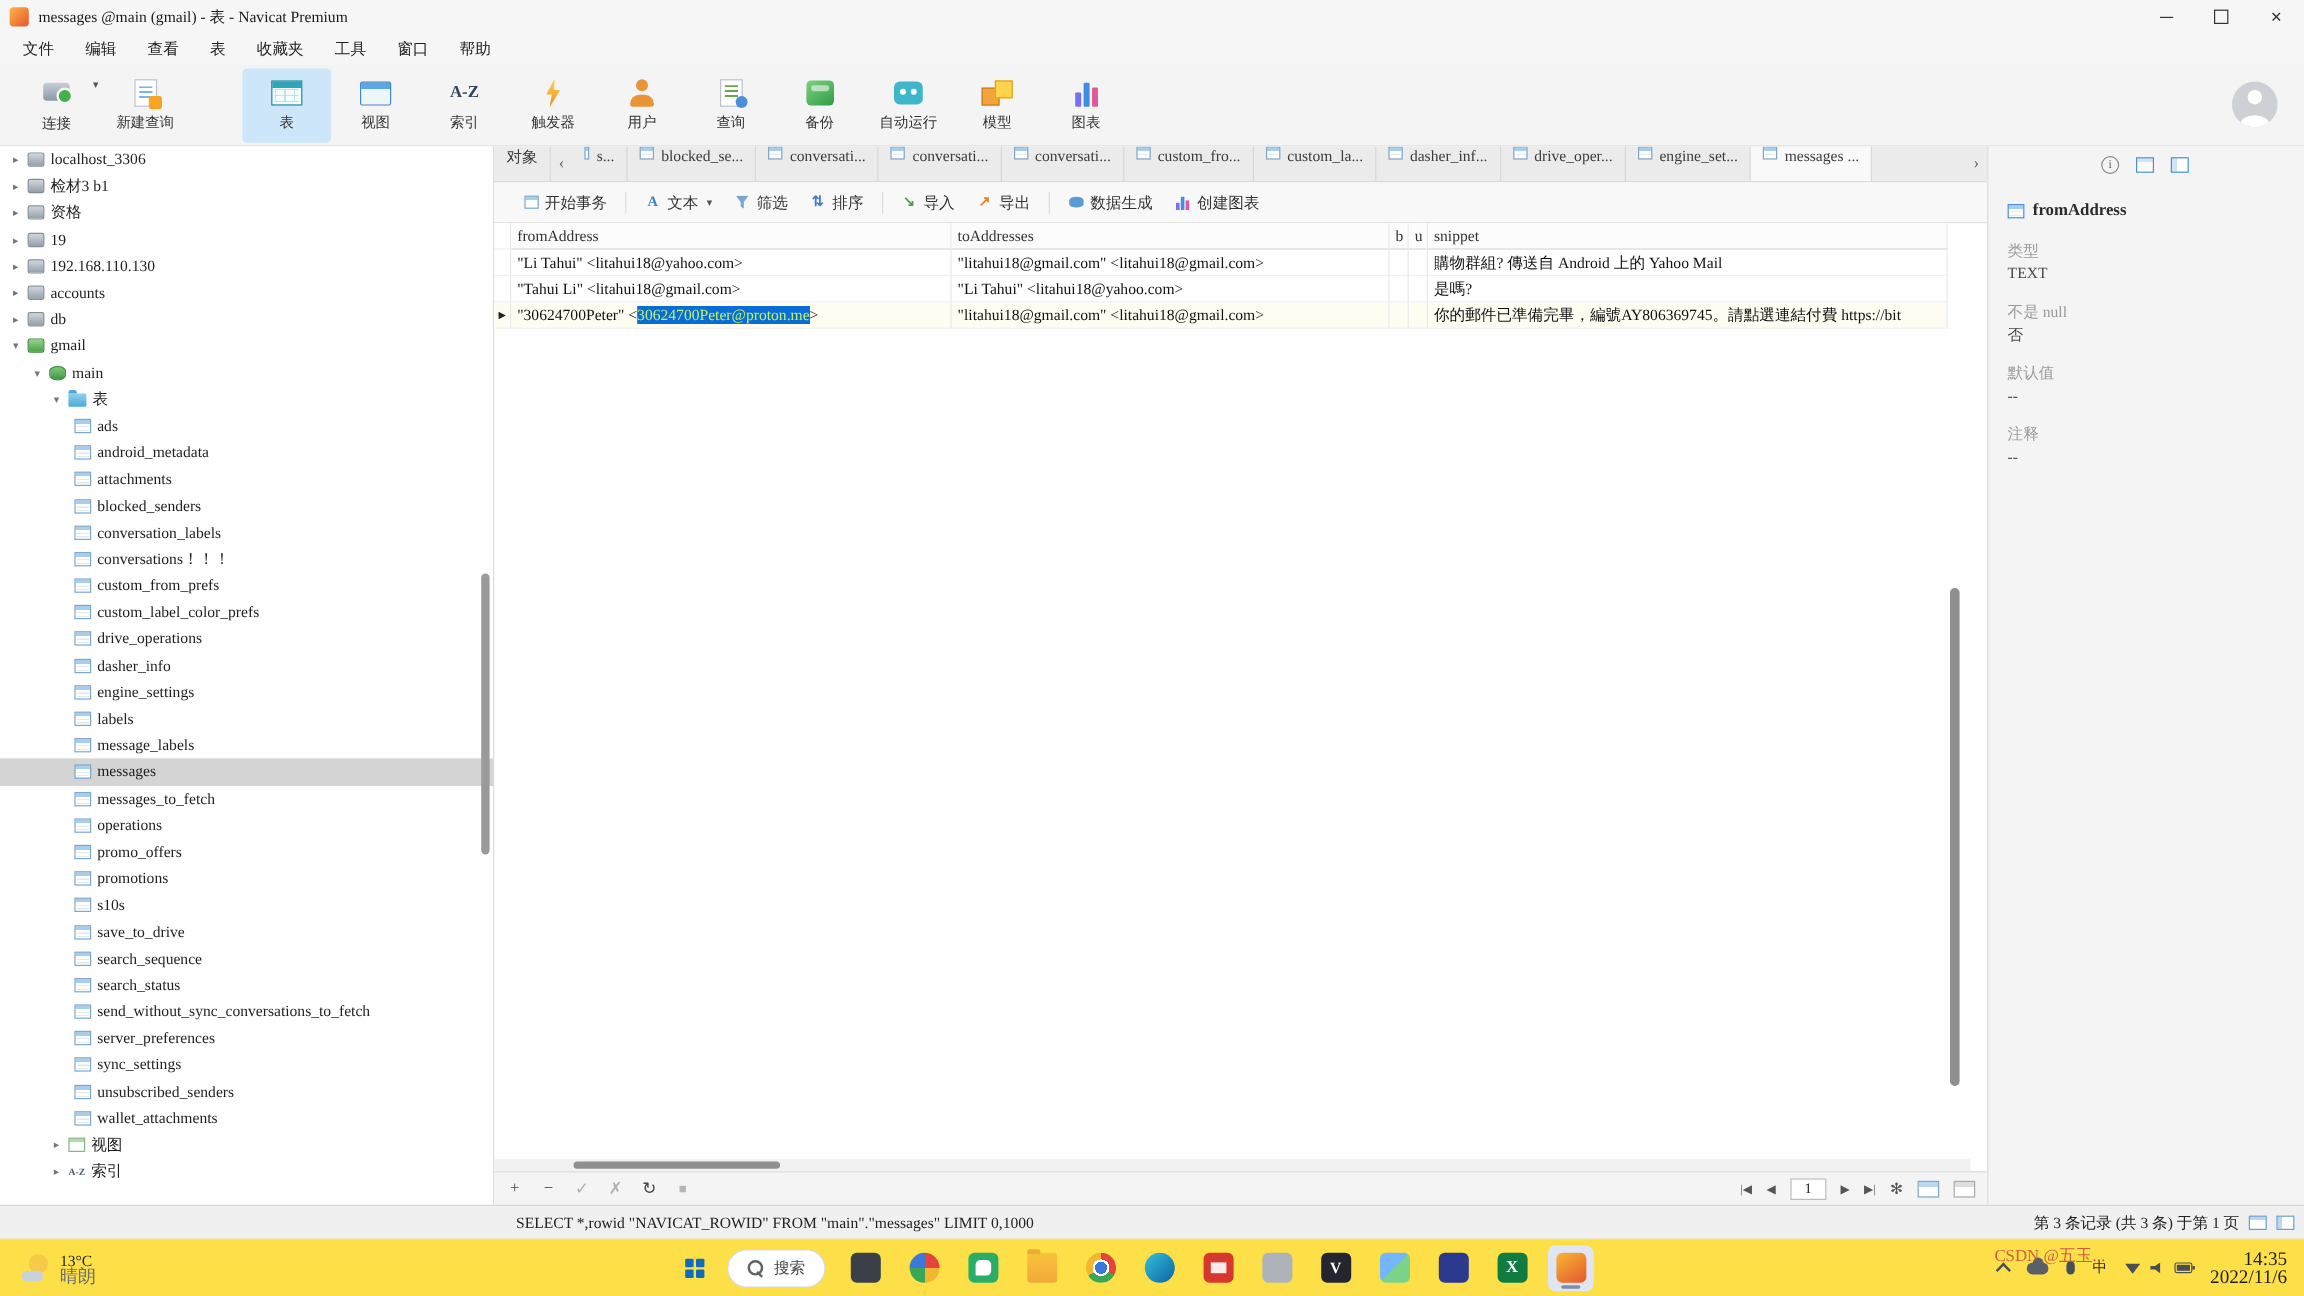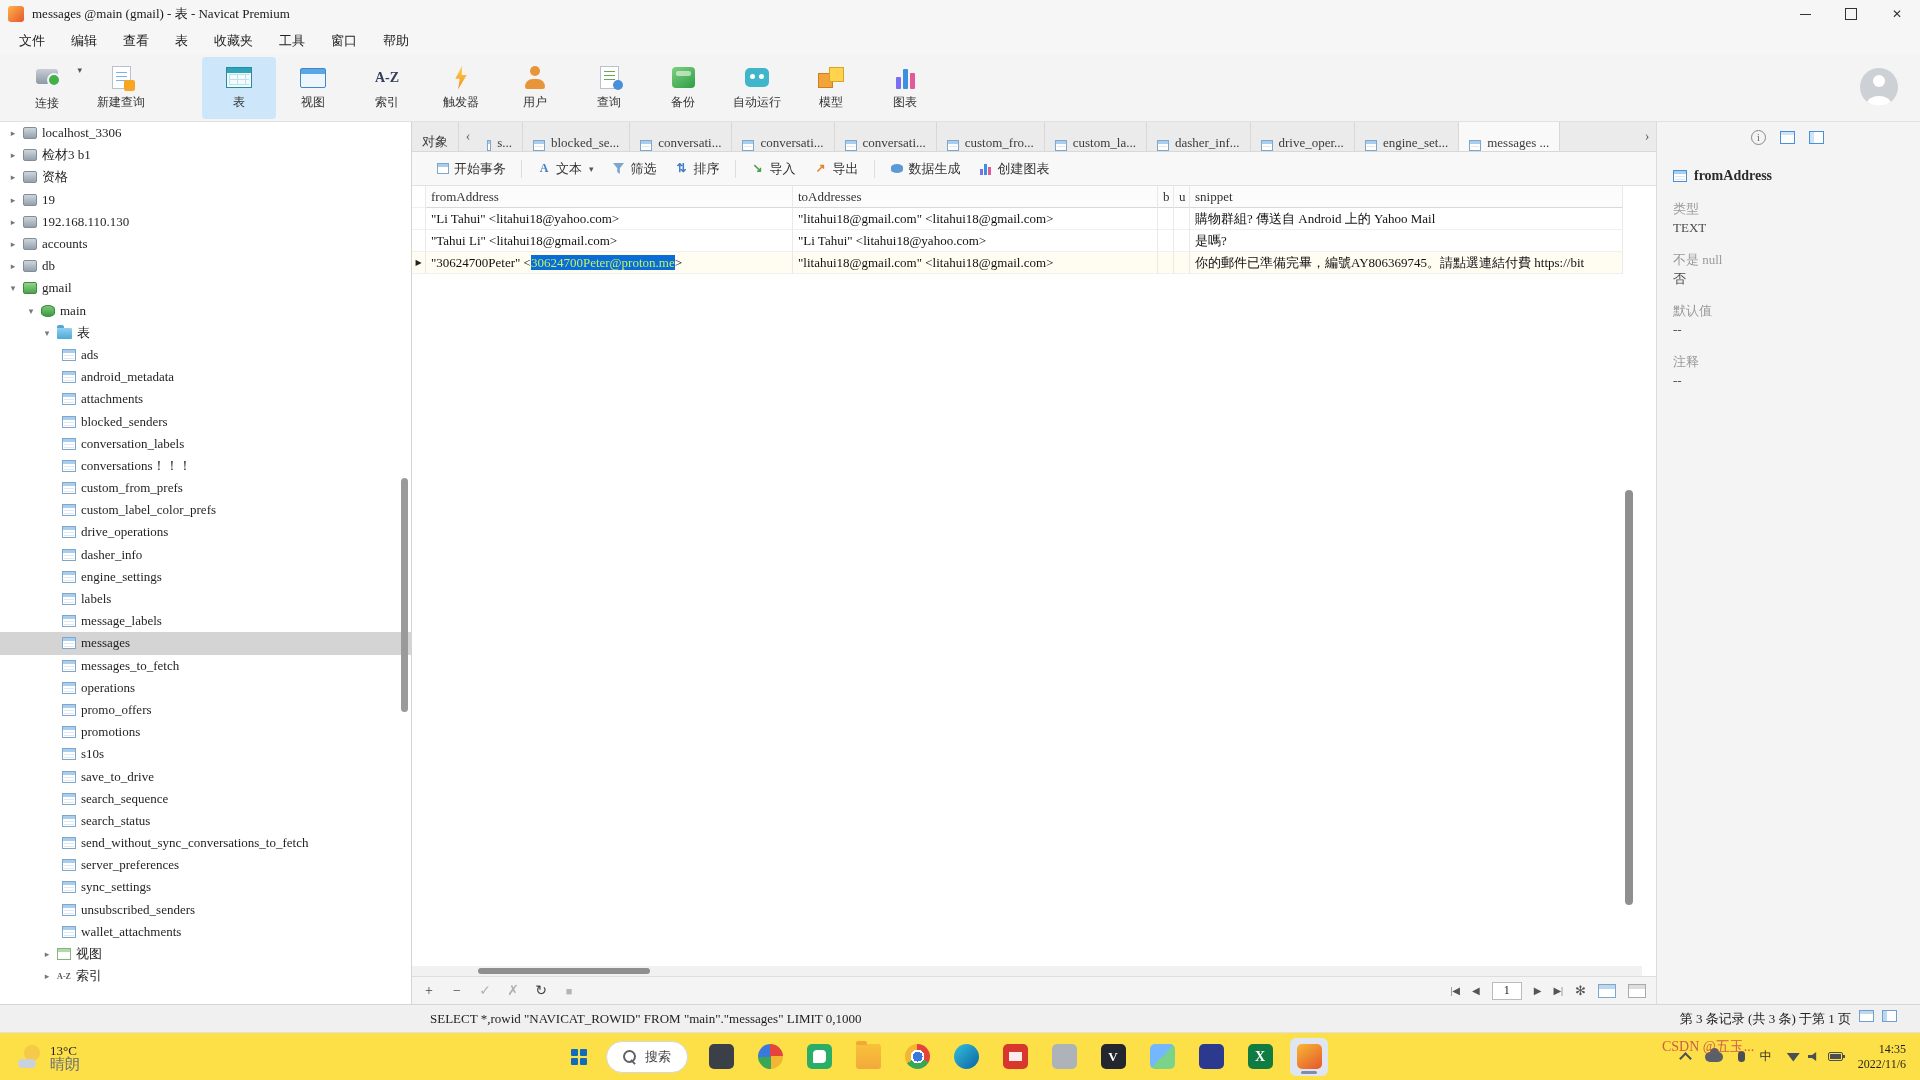--- a/index.html
+++ b/index.html
@@ -82,21 +82,21 @@
 .ic-folder::before{content:"";position:absolute;top:-3px;left:0;width:7px;height:3px;background:#4fa8d8;border-radius:2px 2px 0 0}
 .ic-table{width:14px;height:12px;border:1px solid #7fa7cc;background:linear-gradient(#a9cdec 0 3px,#fff 3px);position:relative}
 .ic-table::after{content:"";position:absolute;left:1px;right:1px;top:5px;bottom:1px;background:repeating-linear-gradient(#dfe9f3 0 1px,transparent 1px 3px)}
 .ic-view{width:14px;height:12px;border:1px solid #87b37f;background:linear-gradient(#b5d8a9 0 3px,#fff 3px)}
 .ic-az{font-size:8px;font-weight:bold;color:#4a5a6a;width:14px;text-align:center}
 .side-scroll{position:absolute;right:3px;top:356px;width:7px;height:234px;border-radius:4px;background:#9a9a9a}
 
 
 .center{position:absolute;top:0;left:412px;width:1244px;height:100%;background:#fff}
 .tabbar{position:absolute;top:0;left:0;right:0;height:30px;background:#ebebeb;border-bottom:1px solid #d8d8d8;display:flex;align-items:stretch;overflow:hidden}
-.tab{display:flex;align-items:flex-end;gap:6px;padding:0 10px;border-right:1px solid #d8d8d8;color:#3c3c3c;max-width:110px;white-space:nowrap;overflow:hidden;flex:none}
+.tab{display:flex;align-items:flex-start;gap:6px;padding:0 10px;border-right:1px solid #d8d8d8;color:#3c3c3c;max-width:110px;white-space:nowrap;overflow:hidden;flex:none}
 .tab .ic-table{width:12px;height:11px}
 .tab.active{background:#f9f9f9}
 .tab-partial{max-width:46px}
 .tab-chev{width:18px;flex:none;display:flex;align-items:center;justify-content:center;color:#666;font-size:14px}
 .chev-l::after{content:"\2039"}
 .chev-r::after{content:"\203A"}
 .tab-chev.endr{margin-left:auto}
 
 
 .tbl-toolbar{position:absolute;top:30px;left:0;right:0;height:34px;background:#f8f8f8;border-bottom:1px solid #e2e2e2;display:flex;align-items:center;padding-left:16px}
@@ -160,21 +160,21 @@
 .rp-grid.alt{background:linear-gradient(90deg,#cfe4f7 0 4px,#fff 4px)}
 .rp-head{display:flex;align-items:center;gap:7px;padding:16px 14px 2px 16px;font-weight:bold;font-size:14px;color:#2b2b2b}
 .rp-head .ic-table{border-color:#4a90d9}
 .rp-field{padding:13px 16px 0 16px}
 .rp-label{color:#9a9a9a;line-height:19px}
 .rp-value{color:#4a4a4a;line-height:19px}
 
 
 .statusbar{position:absolute;top:1004px;left:0;right:0;height:28px;background:#f0f0f0;border-top:1px solid #d7d7d7;display:flex;align-items:center;color:#222}
 .sb-sql{margin-left:430px;white-space:nowrap}
-.sb-right{margin-left:auto;display:flex;align-items:flex-start;gap:8px;padding-right:23px}
+.sb-right{margin-left:auto;display:flex;align-items:center;gap:8px;padding-right:8px}
 .sb-ic{width:15px;height:12px;border:1px solid #6f9fd0;background:linear-gradient(#bcd8ef 0 3px,#fff 3px)}
 .sb-ic.alt{background:linear-gradient(90deg,#bcd8ef 0 4px,#fff 4px)}
 
 
 .taskbar{position:absolute;top:1032px;left:0;width:1920px;height:48px;background:#fde047;border-top:1px solid #dde0e5}
 .tb-weather{position:absolute;left:10px;top:0;height:100%;display:flex;align-items:center;gap:8px;padding:0 8px}
 .w-icon{width:24px;height:24px;position:relative;flex:none}
 .w-icon::before{content:"";position:absolute;top:0;right:2px;width:16px;height:16px;border-radius:50%;background:#f7c948}
 .w-icon::after{content:"";position:absolute;bottom:1px;left:0;width:18px;height:9px;border-radius:6px;background:#c9d2dc}
 .w-temp{color:#1f1f1f;line-height:15px}
@@ -215,21 +215,21 @@
 .tr-cloud{width:18px;height:10px;background:#5a6067;border-radius:6px;position:relative}
 .tr-cloud::before{content:"";position:absolute;top:-4px;left:5px;width:9px;height:9px;border-radius:50%;background:#5a6067}
 .tr-mic{width:7px;height:11px;border-radius:4px;background:#4a4f55}
 .tr-lang{font-size:12px;color:#2b2b2b}
 .tr-group{display:flex;align-items:center;gap:8px}
 .tr-wifi{width:13px;height:10px;background:#4a4f55;clip-path:polygon(50% 100%,0 15%,100% 15%)}
 .tr-vol{width:12px;height:10px;background:#4a4f55;clip-path:polygon(0 35%,35% 35%,70% 5%,70% 95%,35% 65%,0 65%)}
 .tr-bat{width:15px;height:9px;border:1px solid #4a4f55;border-radius:2px;position:relative}
 .tr-bat::before{content:"";position:absolute;inset:1px;background:#4a4f55}
 .tr-bat::after{content:"";position:absolute;right:-3px;top:2px;width:2px;height:3px;background:#4a4f55}
-.clock{text-align:right;font-size:12px;color:#1f1f1f;line-height:15px}
+.clock{text-align:right;font-size:16px;color:#1f1f1f;line-height:15px}
 .watermark{position:absolute;left:1662px;top:1038px;font-size:14px;color:rgba(196,70,70,.85);white-space:nowrap;z-index:5}
 </style>
 </head>
 <body>
 
 <div class="screen">
 
   <div class="titlebar">
     <span class="app-logo"></span>
     <span class="win-title">messages @main (gmail) - 表 - Navicat Premium</span>

